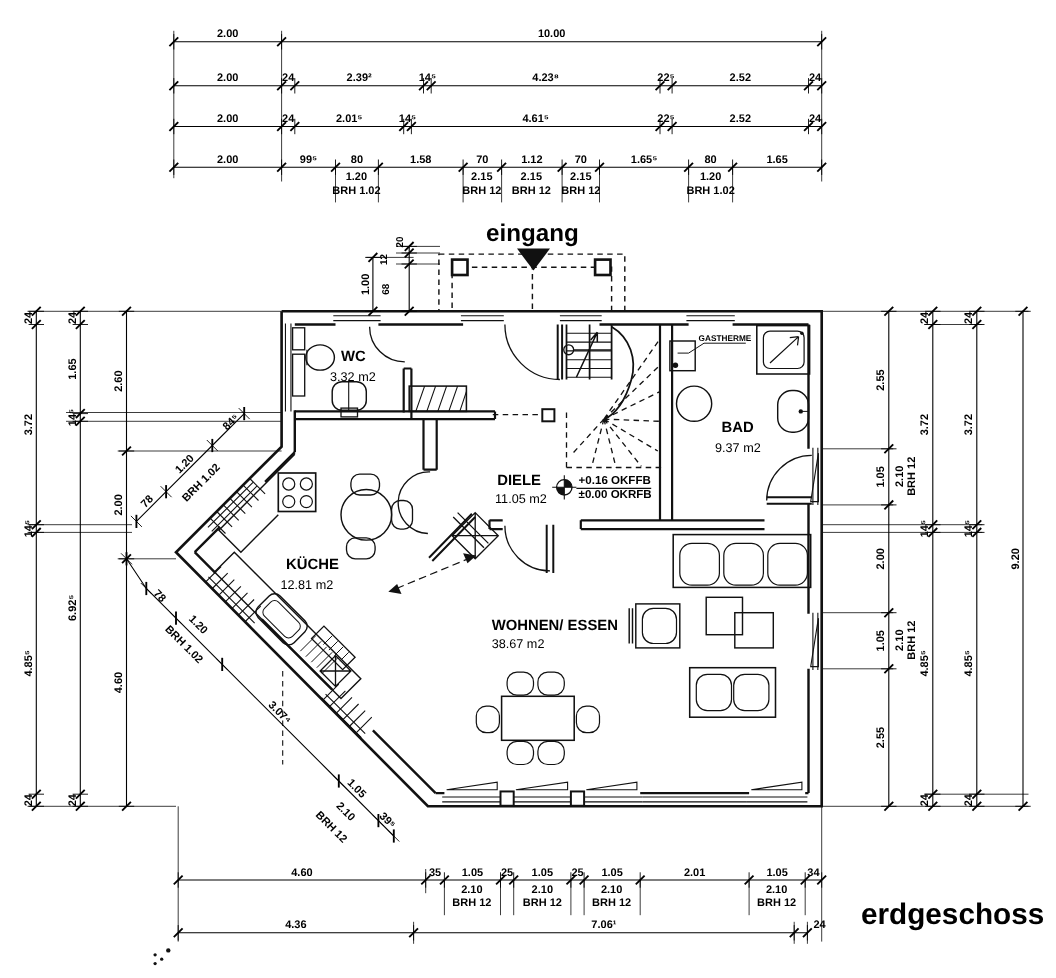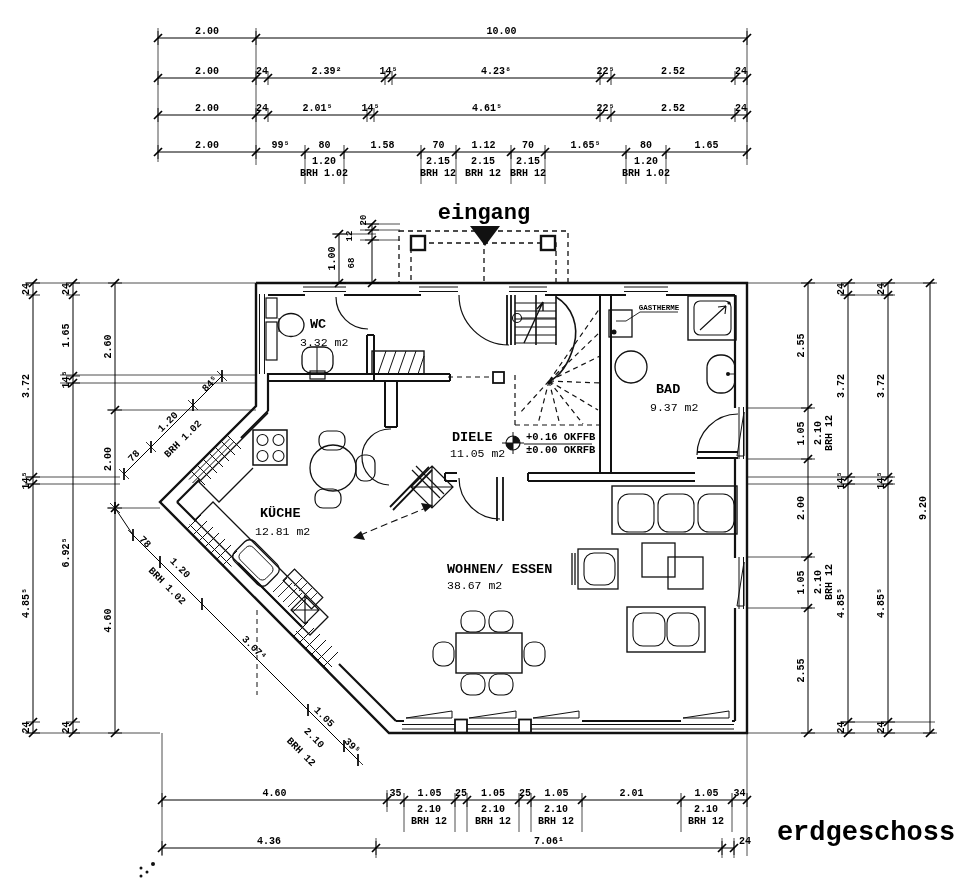--- a/index.html
+++ b/index.html
@@ -1,16 +1,16 @@
 <!DOCTYPE html>
 <html><head>
 <meta charset="utf-8">
 <style>
   html,body{margin:0;padding:0;background:#fff;}
-  #wrap{position:relative;width:832px;height:889px;background:#fff;font-family:Liberation Mono, monospace;}
+  #wrap{position:relative;width:832px;height:889px;background:#fff;font-family:Liberation Sans, sans-serif;}
   svg text{fill:#000;}
 </style>
 </head>
 <body>
 <div id="wrap">
 
 
 <svg id="plan" width="960" height="889" viewBox="0 0 960 889" xmlns="http://www.w3.org/2000/svg">
   <g id="ext-lines" stroke="#222" stroke-width="0.8" fill="none">
     <path d="M158,28 V162 M256,28 V165 M747,28 V165"></path>

